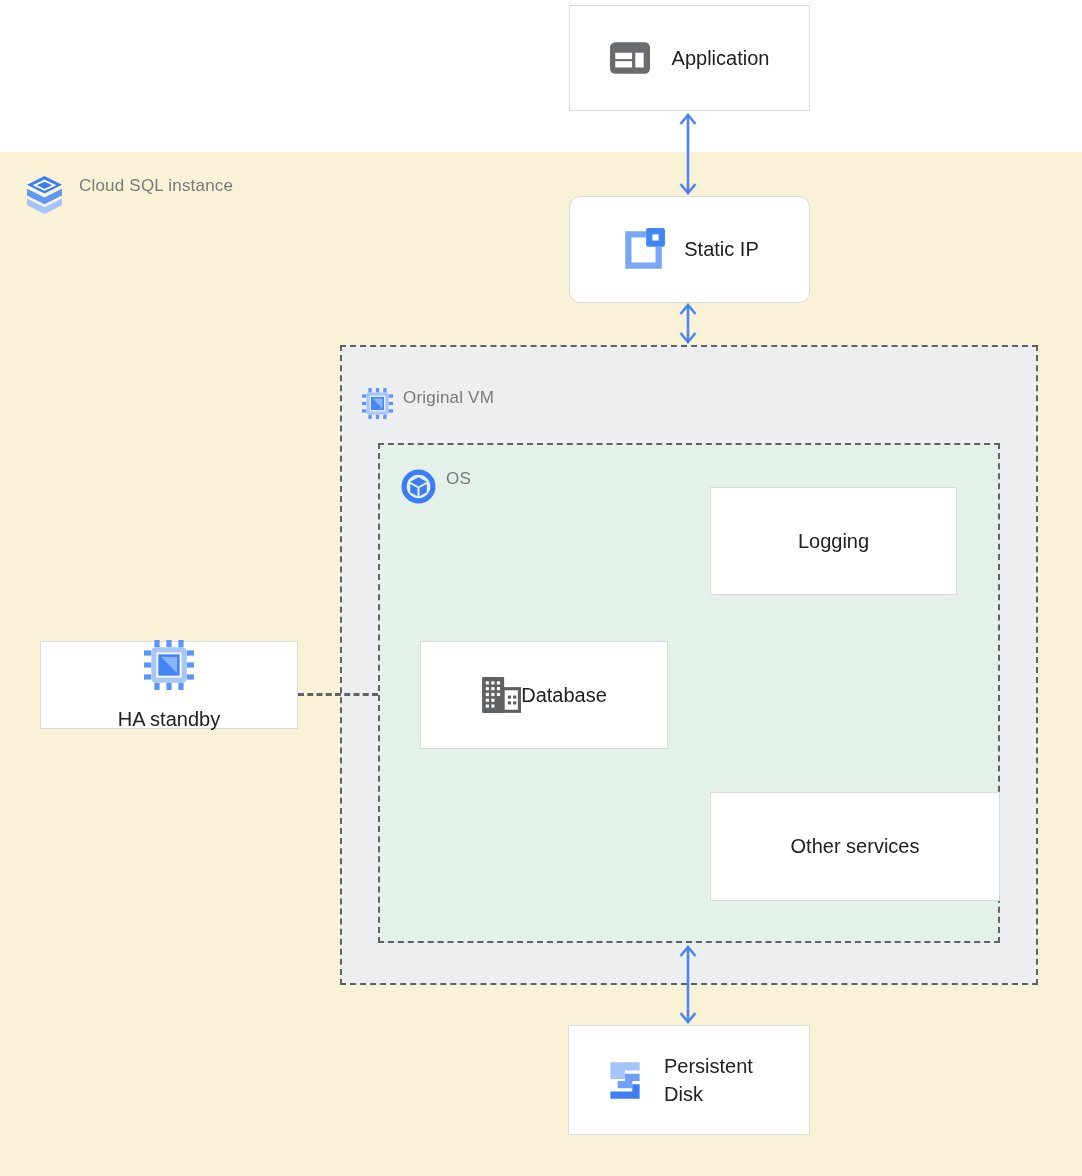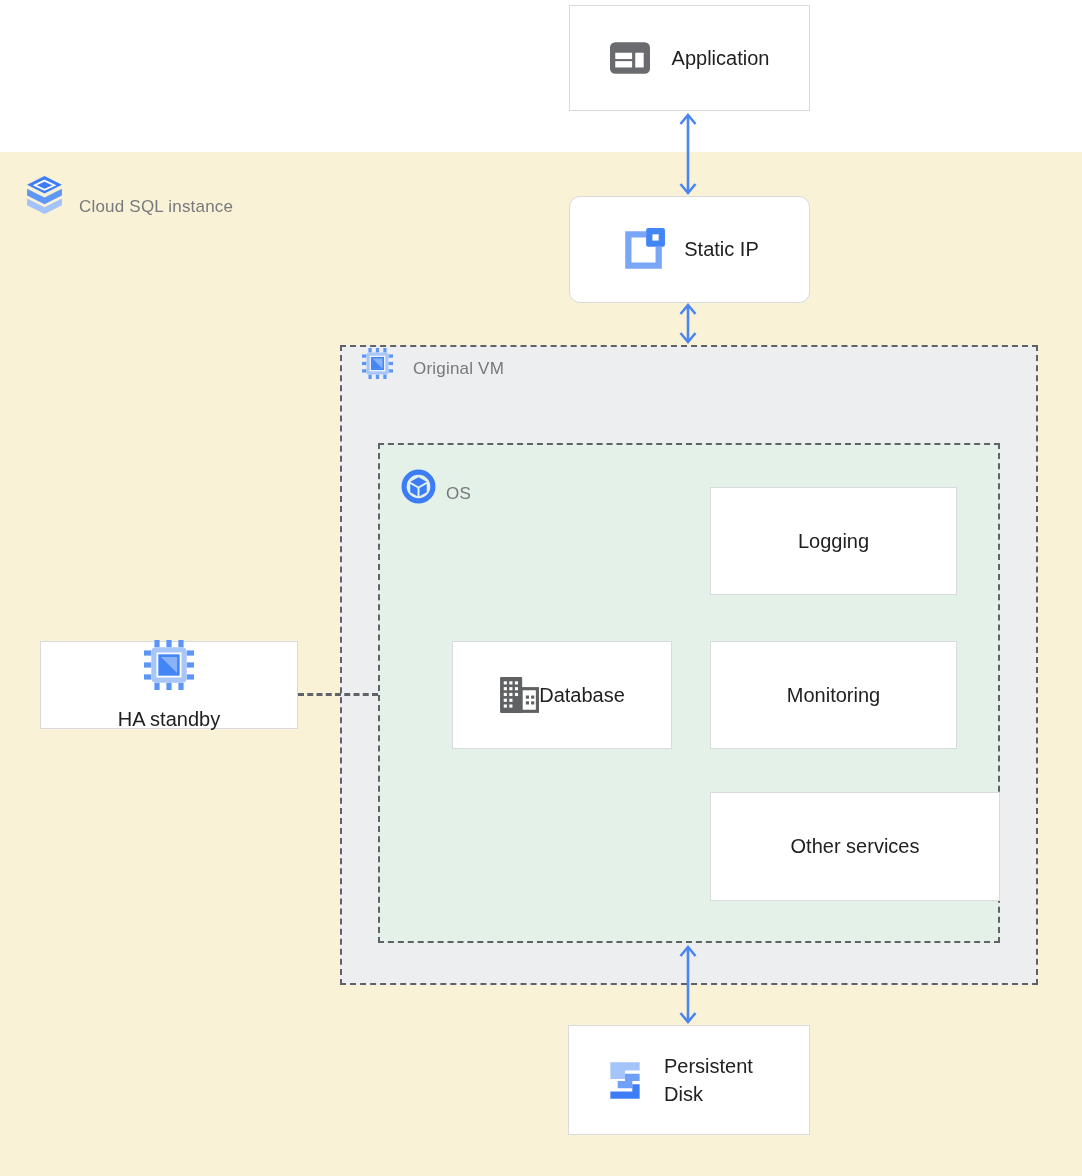--- a/index.html
+++ b/index.html
@@ -5,21 +5,21 @@
   html,body{margin:0;padding:0;background:#fff;}
   #canvas{
     position:relative;width:1082px;height:1176px;overflow:hidden;
     font-family:"Liberation Sans","DejaVu Sans",sans-serif;
     background:#ffffff;
   }
   .band-yellow{position:absolute;left:0;top:152px;width:1082px;height:1024px;background:#FAF2D7;}
   .region{position:absolute;box-sizing:border-box;border:2px dashed #5F6368;}
   .region.vm{left:340px;top:345px;width:698px;height:640px;background:#ECEEF0;}
   .region.os{left:378px;top:443px;width:622px;height:500px;background:#E3F1E8;}
-  .region-label{position:absolute;display:flex;align-items:flex-end;color:#77797C;font-size:17px;letter-spacing:.2px;}
+  .region-label{position:absolute;display:flex;align-items:flex-start;color:#77797C;font-size:17px;letter-spacing:.2px;}
   .node{
     position:absolute;box-sizing:border-box;background:#ffffff;border:1px solid #D8DADD;
     display:flex;align-items:center;justify-content:center;gap:22px;
     color:#212124;font-size:20px;
   }
   .node .txt{white-space:nowrap;}
   .node .txt.wrap{white-space:normal;width:112px;line-height:1.4;}
   .arrow{position:absolute;}
   .dashline{position:absolute;height:0;border-top:3px dashed #5F6368;}
   svg{display:block;}
@@ -37,21 +37,21 @@
         <path d="M18 0 L35 8.5 L18 17 L1 8.5 Z" fill="#3D7DF5"></path>
         <path d="M18 4.5 L27.5 9 L18 13.5 L8.5 9 Z" fill="none" stroke="#ffffff" stroke-width="1.8"></path>
         <path d="M1 12.5 L18 21 L35 12.5 V19 L18 27.5 L1 19 Z" fill="#5E97F6"></path>
         <path d="M1 22 L18 30.5 L35 22 V28.5 L18 37 L1 28.5 Z" fill="#A3C3FA"></path>
       </svg>
     </span>
     <span>Cloud SQL instance</span>
   </div>
 
   <div class="region vm"></div>
-  <div class="region-label" style="left:362px;top:348px;gap:20px;">
+  <div class="region-label" style="left:362px;top:388px;gap:10px;">
     <span>
       <svg width="31" height="31" viewBox="0 0 48 48">
         <g fill="#5B95F5">
           <rect x="10" y="0" width="5" height="7"></rect>
             <rect x="21.5" y="0" width="5" height="7"></rect>
             <rect x="33" y="0" width="5" height="7"></rect>
           <rect x="10" y="41" width="5" height="7"></rect>
             <rect x="21.5" y="41" width="5" height="7"></rect>
             <rect x="33" y="41" width="5" height="7"></rect>
           <rect x="0" y="10" width="7" height="5"></rect>
@@ -119,21 +119,21 @@
       <path d="M12 4 V39" stroke="#4A85F0" stroke-width="2.6" fill="none"></path>
       <path d="M4.5 12 L12 3 L19.5 12" stroke="#4A85F0" stroke-width="2.6" fill="none"></path>
       <path d="M4.5 31 L12 40 L19.5 31" stroke="#4A85F0" stroke-width="2.6" fill="none"></path>
     </svg>
   </div>
 
   <div class="node" style="left:710px;top:487px;width:247px;height:108px;">
     <span class="txt">Logging</span>
   </div>
 
-  <div class="node" style="left:420px;top:641px;width:220px;height:108px;gap:0;margin-left:32px;">
+  <div class="node" style="left:420px;top:641px;width:248px;height:108px;gap:0;">
     <span>
       <svg width="40" height="36" viewBox="0 0 38 34">
         <rect x="1" y="0" width="21" height="34" rx="1" fill="#5F6163"></rect>
         <g fill="#ffffff">
           <rect x="4.5" y="4" width="3" height="3"></rect>
             <rect x="9.8" y="4" width="3" height="3"></rect>
             <rect x="15.1" y="4" width="3" height="3"></rect>
           <rect x="4.5" y="9.5" width="3" height="3"></rect>
             <rect x="9.8" y="9.5" width="3" height="3"></rect>
             <rect x="15.1" y="9.5" width="3" height="3"></rect>
@@ -150,23 +150,20 @@
           <rect x="25.5" y="17.5" width="3" height="3"></rect>
             <rect x="30.5" y="17.5" width="3" height="3"></rect>
           <rect x="25.5" y="23" width="3" height="3"></rect>
             <rect x="30.5" y="23" width="3" height="3"></rect>
         </g>
       </svg>
     </span>
     <span class="txt">Database</span>
   </div>
 
-  <div class="node" style="left:710px;top:641px;width:247px;height:108px;">
-    <span class="txt">Monitoring</span>
-  </div>
 
   <div class="node" style="left:710px;top:792px;width:290px;height:109px;">
     <span class="txt">Other services</span>
   </div>
 
   <div class="node" style="left:40px;top:641px;width:258px;height:88px;gap:18px;flex-direction:column;">
     <span>
       <svg width="50" height="50" viewBox="0 0 48 48">
         <g fill="#5B95F5">
           <rect x="10" y="0" width="5" height="7"></rect>

